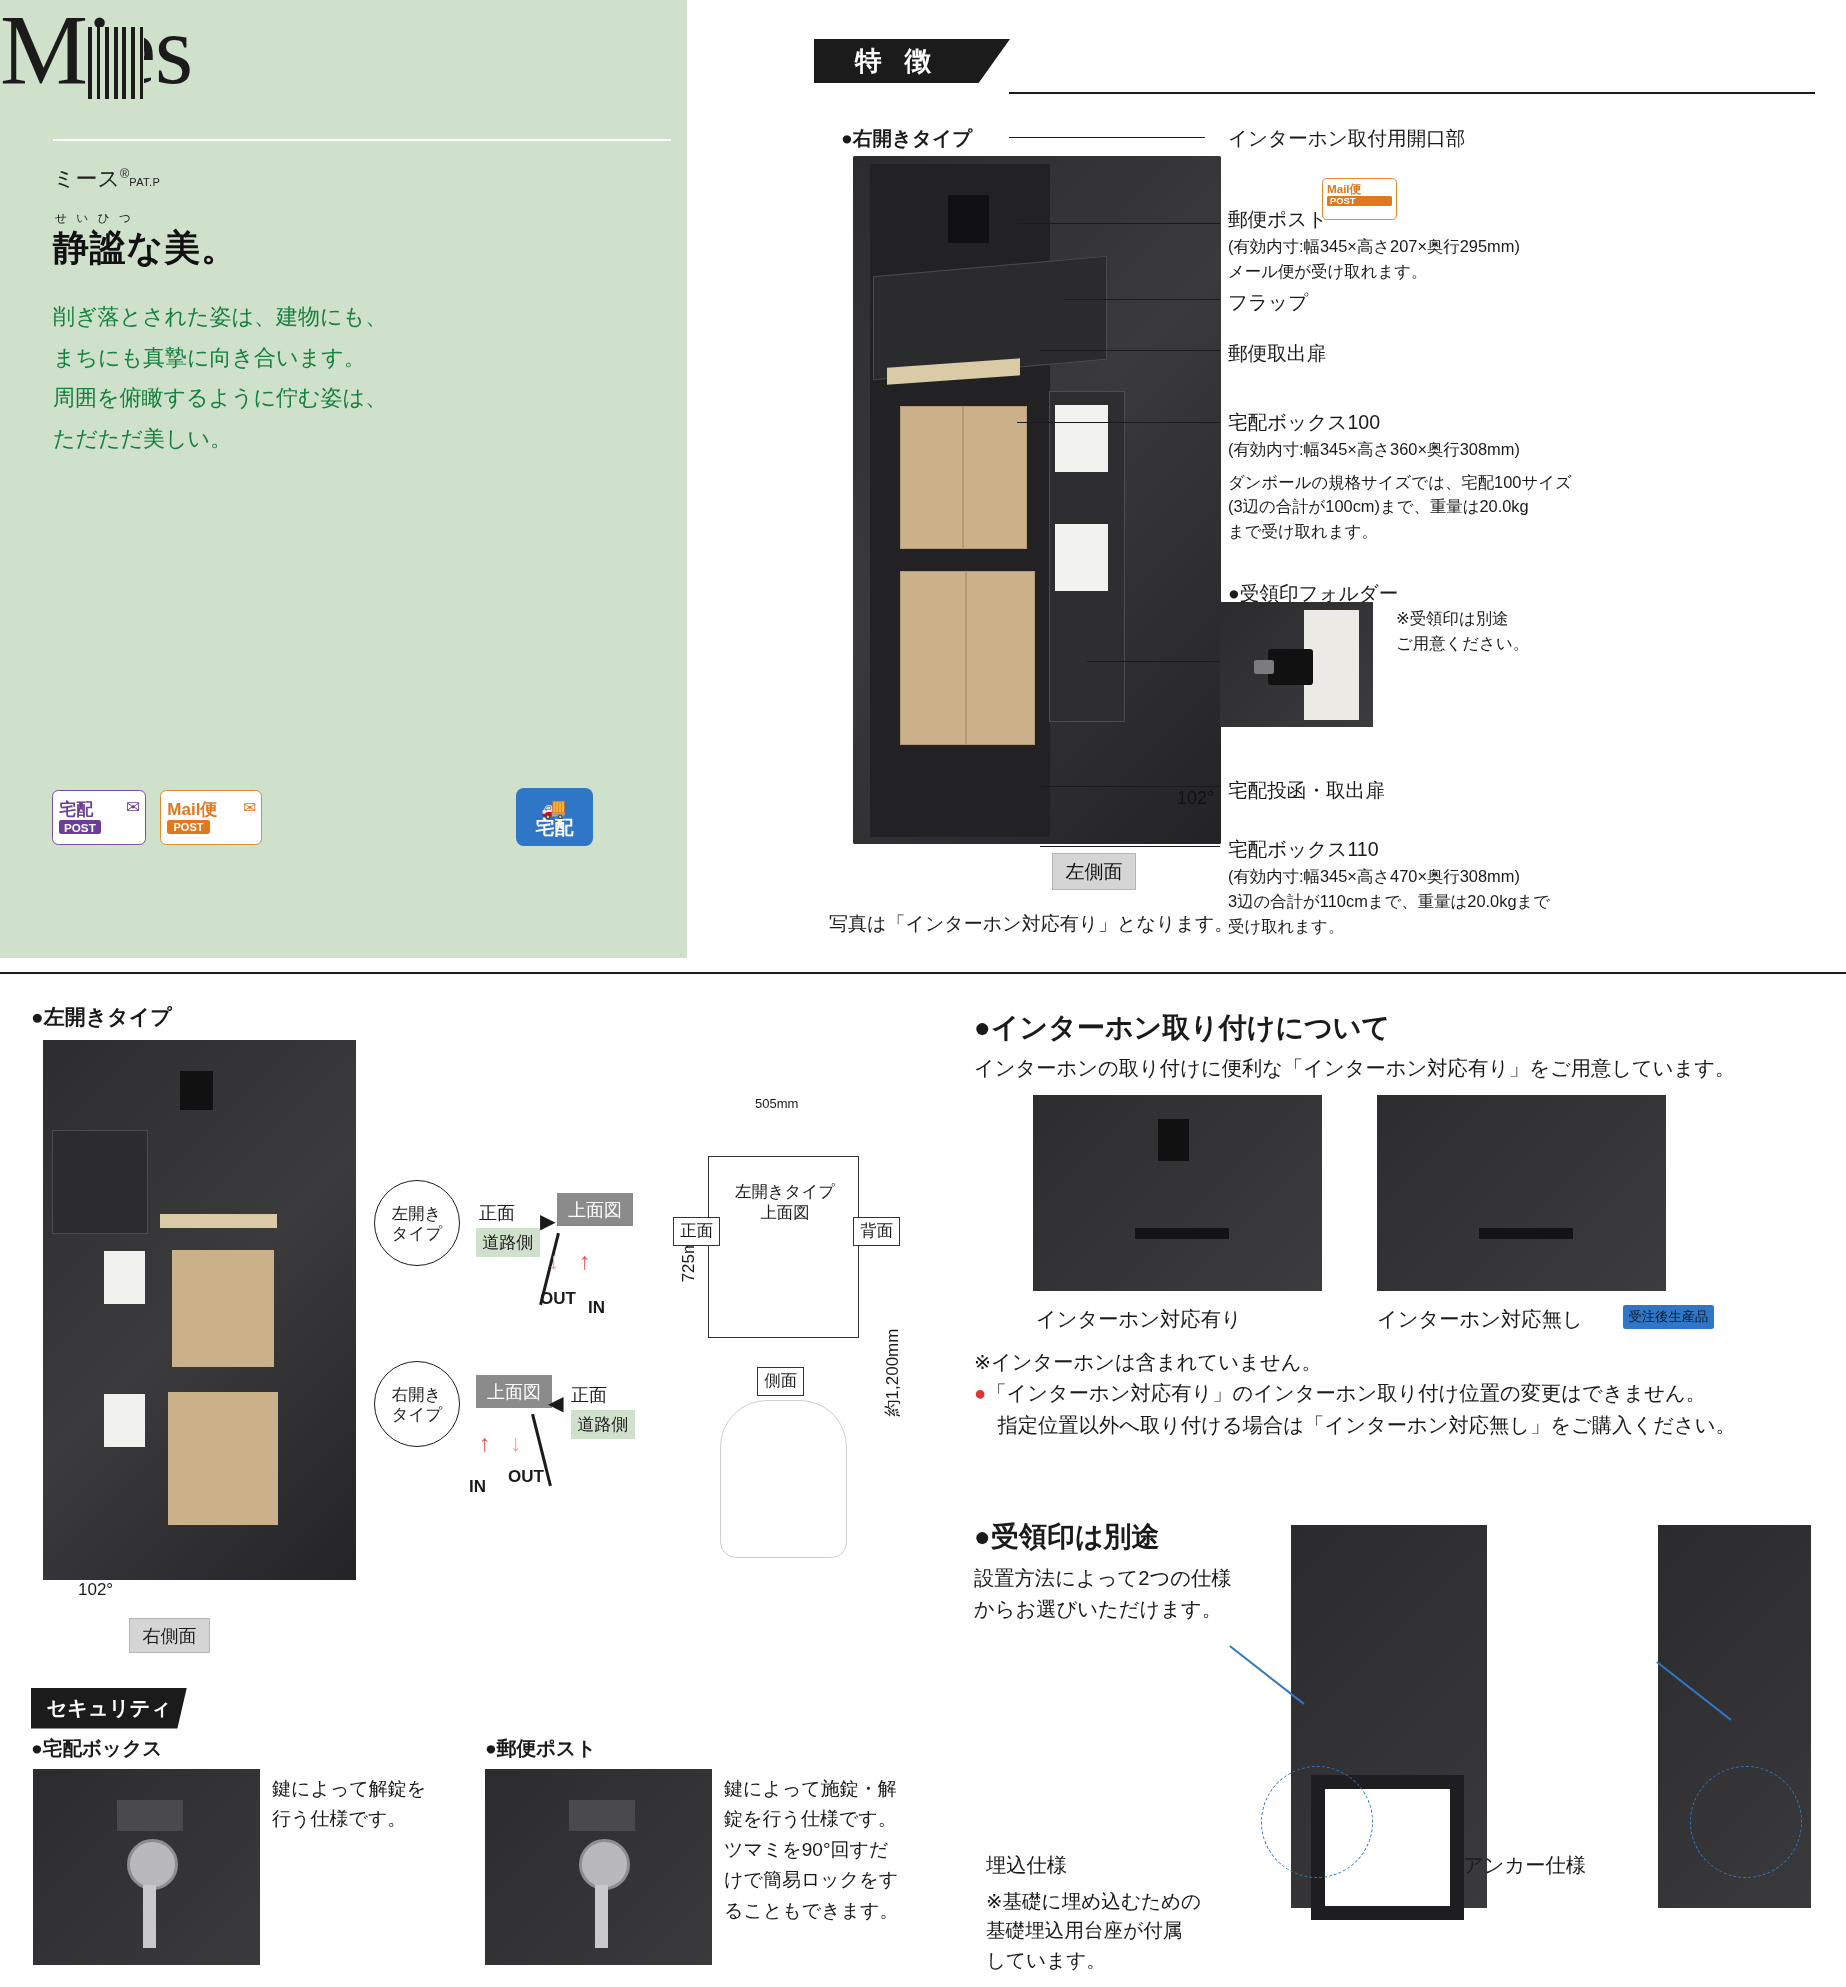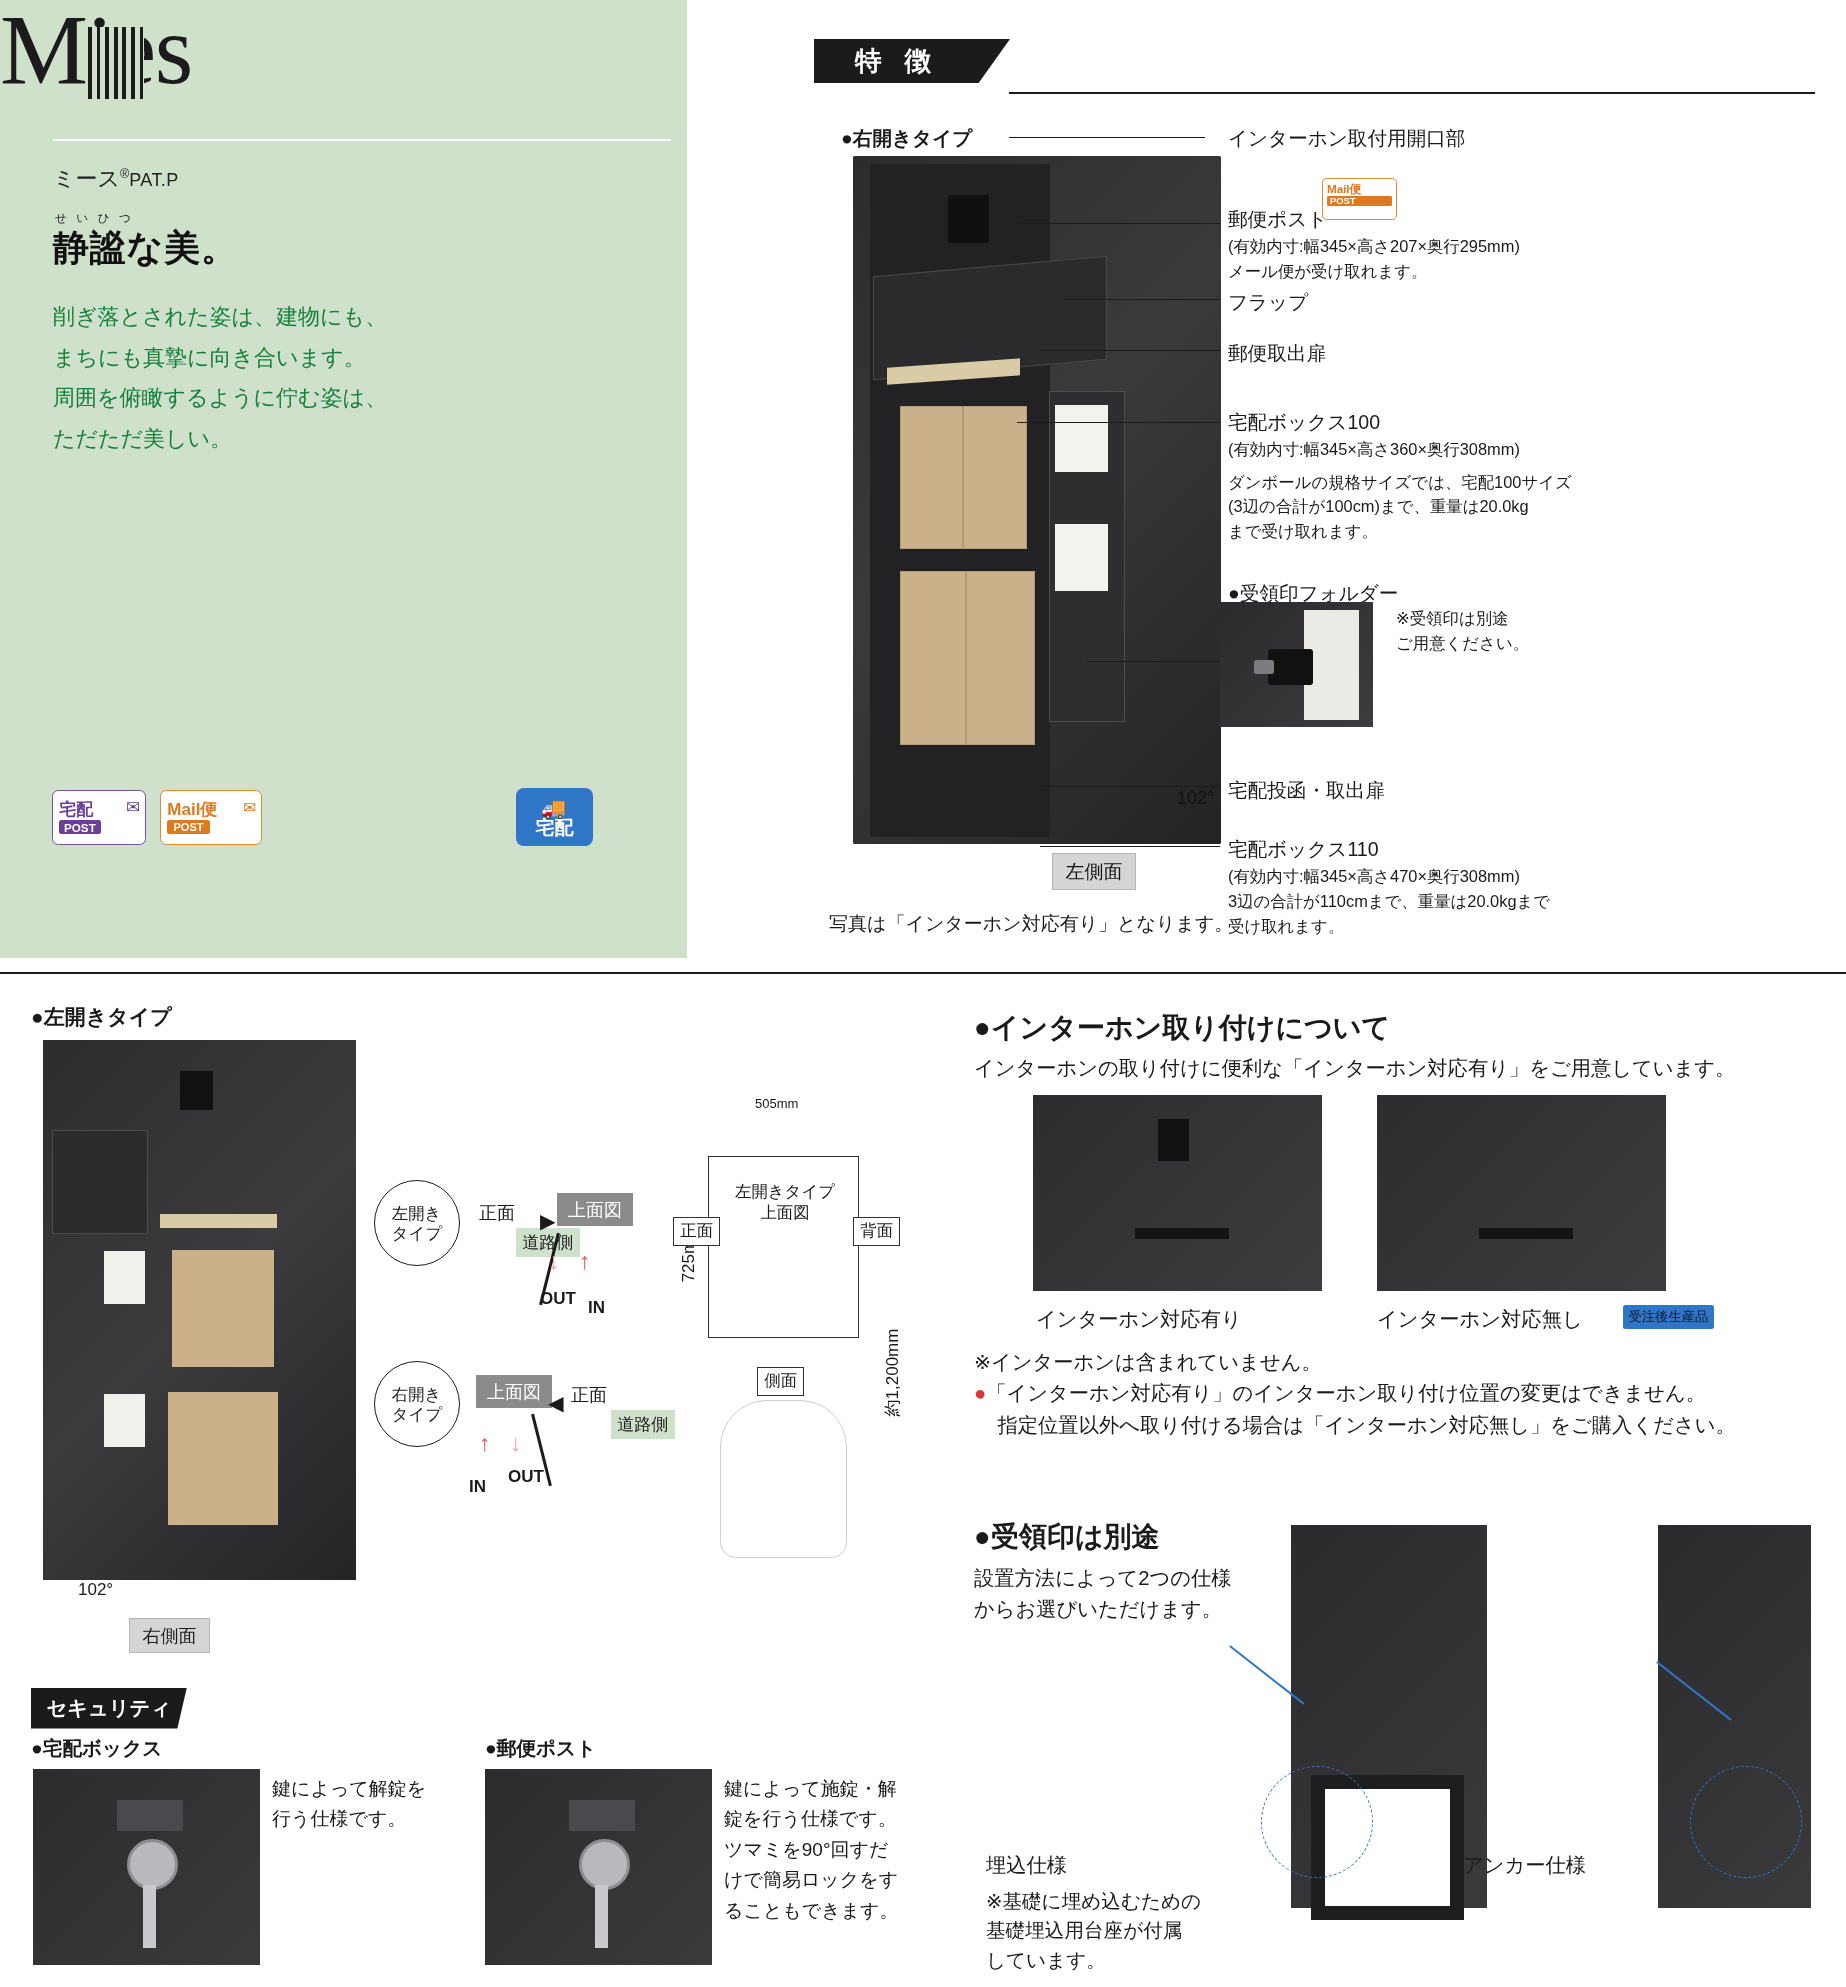--- a/index.html
+++ b/index.html
@@ -25,21 +25,21 @@
   }
   .logo-bars{
     position:absolute;left:88px;top:26.6px;width:56px;height:72px;
     background:repeating-linear-gradient(to right,#1b1b1b 0 3.9px,#cfe0cb 3.9px 8.6px);
   }
   .hero-rule{
     position:absolute;left:53px;top:139px;width:618px;height:1.6px;background:#ffffff;
   }
   .brand-jp{position:absolute;left:53px;top:164px;font-size:22px;color:#222;}
   .brand-jp sup{font-size:12.5px;}
-  .brand-jp .pat{font-size:18px;letter-spacing:0.4px;}
+  .brand-jp .pat{font-size:11px;letter-spacing:0.4px;}
   .furigana{position:absolute;left:55px;top:211px;font-size:11.7px;letter-spacing:9.4px;color:#222;}
   .hero-title{
     position:absolute;left:53px;top:224px;font-size:36px;font-weight:bold;color:#111;
     letter-spacing:0.8px;
   }
   .hero-body{
     position:absolute;left:53px;top:297px;width:508px;
     font-size:22px;line-height:1.85;color:#15803d;
   }
 
@@ -144,21 +144,21 @@
     position:absolute;left:129px;top:1618px;background:#d5d5d5;font-size:18px;padding:4.7px 12.5px;border:0.8px solid #b5b5b5;
   }
 
   
   .dir-circle{
     position:absolute;width:84px;height:84px;border:1.6px solid #1b1b1b;border-radius:50%;
     display:flex;flex-direction:column;align-items:center;justify-content:center;font-size:16.4px;line-height:1.25;
   }
   .dir-box{position:absolute;background:#8b8b8b;color:#fff;font-size:18px;padding:4.7px 11px;}
   .dir-front{position:absolute;font-size:18px;}
-  .dir-road{position:absolute;background:#cfe0cb;font-size:17px;padding:3.1px 6.3px;margin-left:40px;}
+  .dir-road{position:absolute;background:#cfe0cb;font-size:17px;padding:3.1px 6.3px;}
   .arrow-red{position:absolute;color:#e05a5a;font-size:23.5px;}
   .arrow-pink{position:absolute;color:#f0a0a0;font-size:23.5px;}
 
   
   .topview{position:absolute;left:708px;top:1156px;width:149px;height:180px;border:1.6px solid #333;background:#fff;}
   .tv-label{position:absolute;left:734px;top:1181px;font-size:16.4px;line-height:1.3;text-align:center;width:102px;}
   .dim-505{position:absolute;left:731px;top:1096px;font-size:13px;margin-left:24px;}
   .dim-725{position:absolute;left:661px;top:1244px;font-size:17px;transform:rotate(-90deg);}
   .dim-1200{position:absolute;left:849px;top:1361px;font-size:17px;transform:rotate(-90deg);}
   .tag-front{position:absolute;left:673px;top:1217px;background:#fff;border:0.8px solid #333;font-size:16.4px;padding:2.3px 6.3px;}

